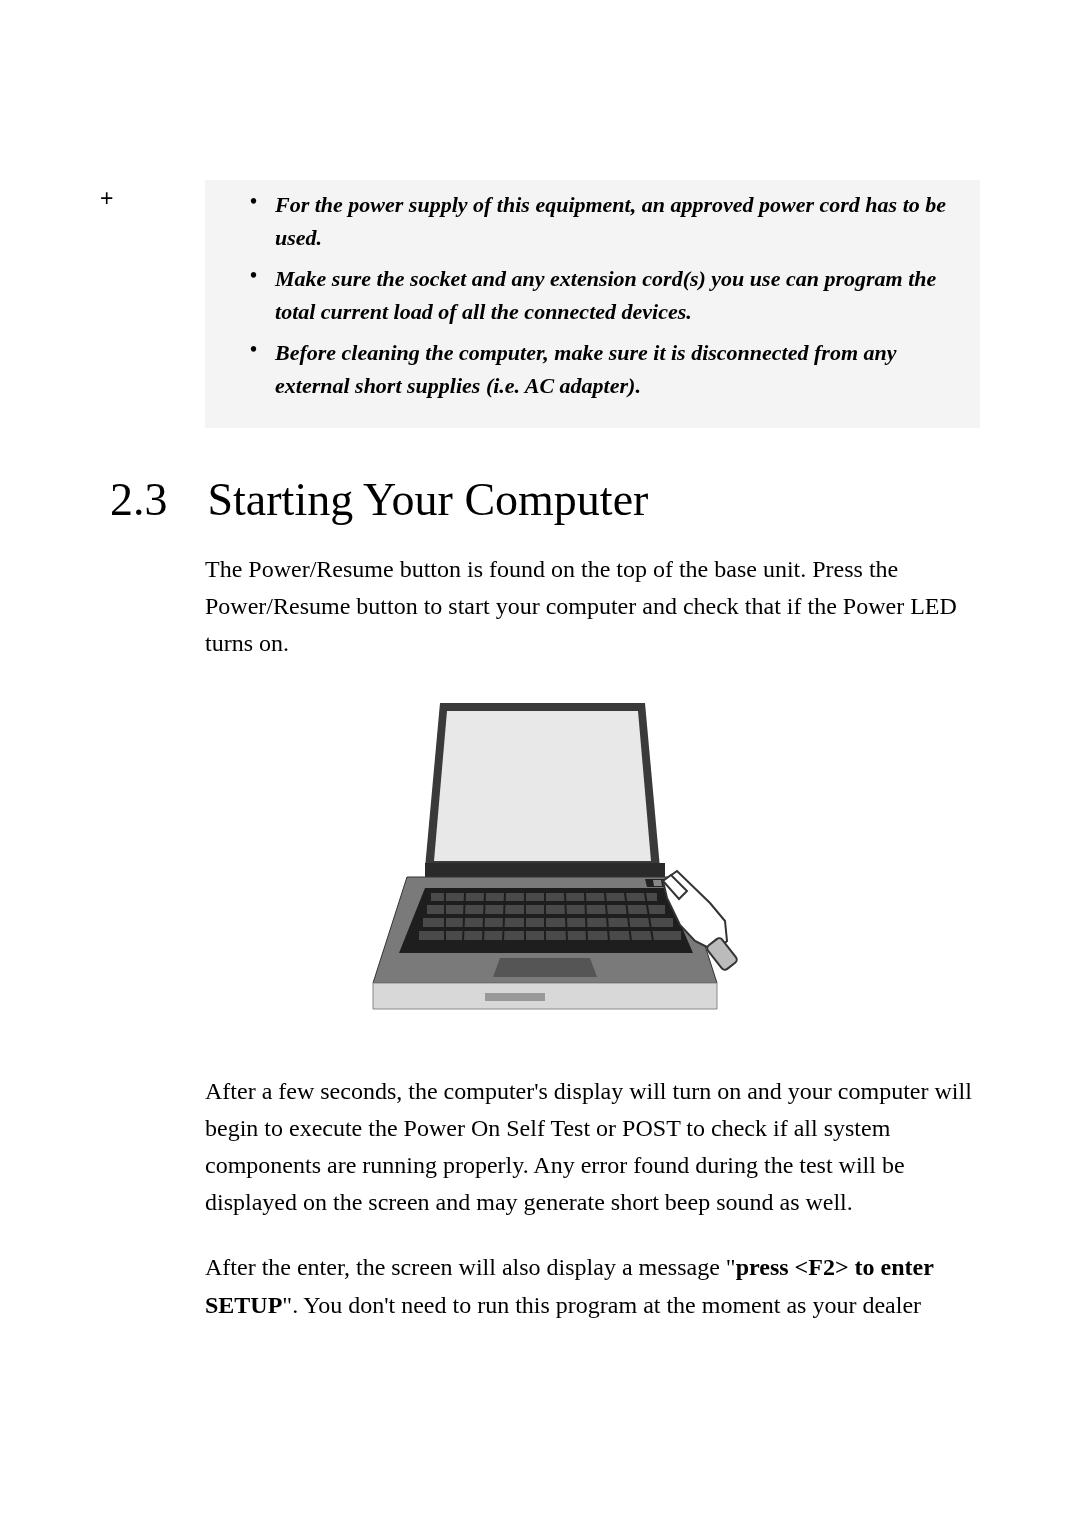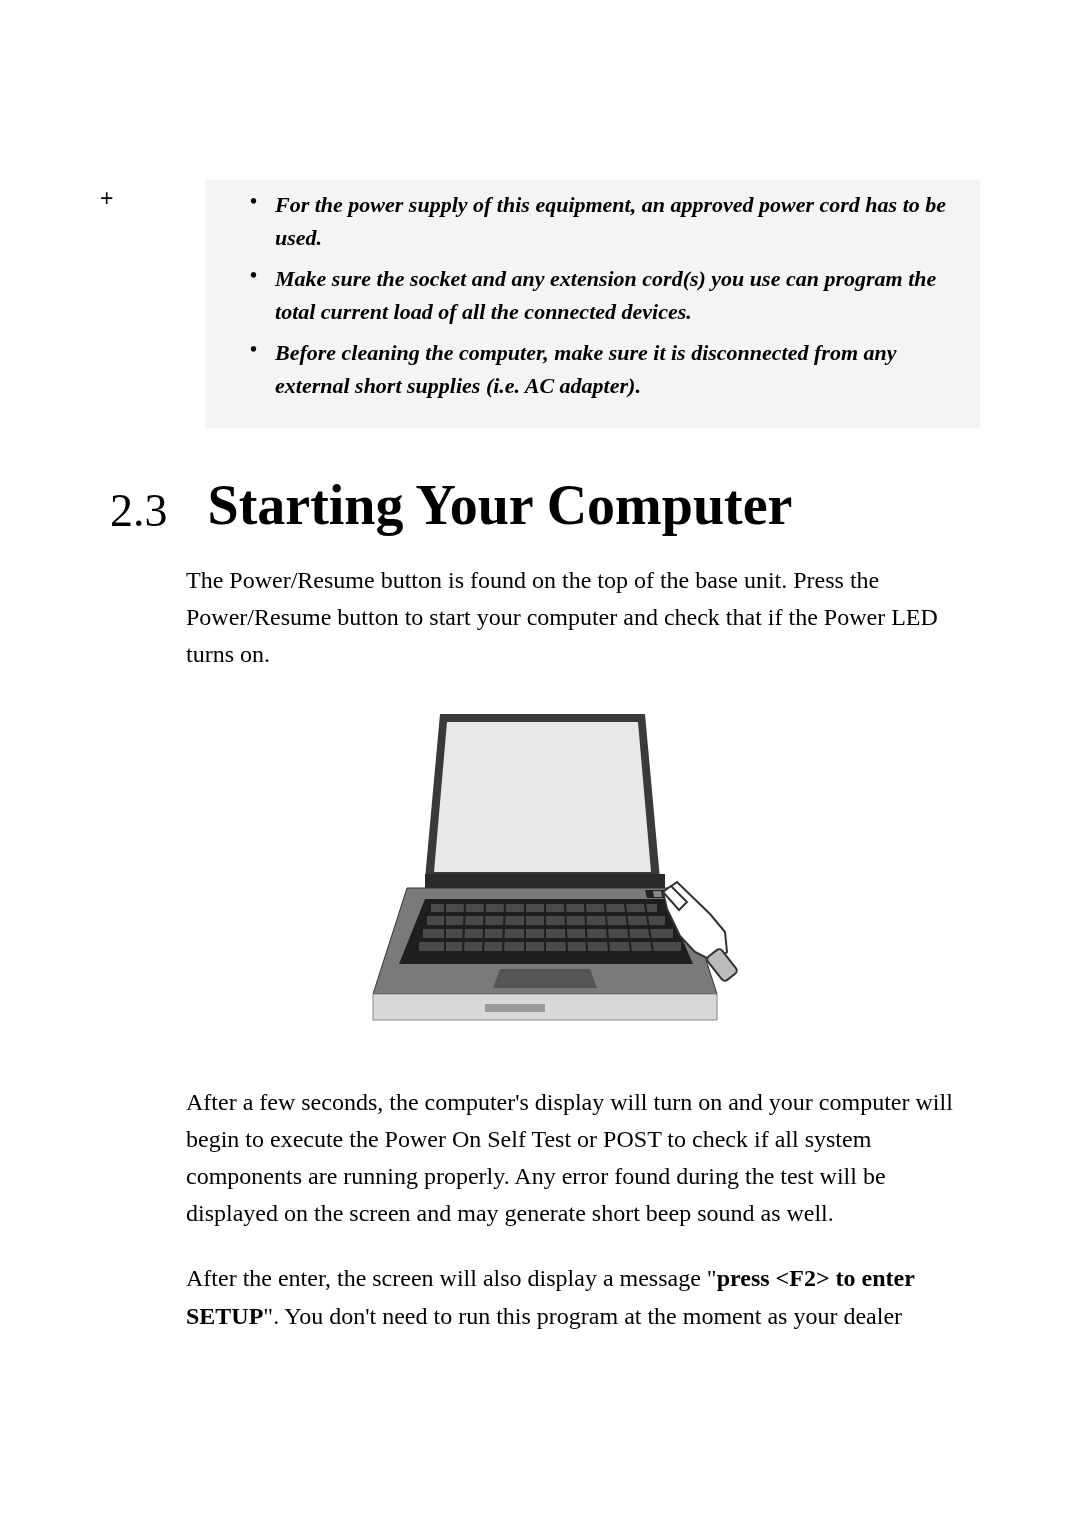--- a/index.html
+++ b/index.html
@@ -46,37 +46,37 @@
       margin-left: 25px;
       margin-top: -2px;
     }
     .bullet-text {
       flex: 1;
       padding-left: 0;
       font-style: italic;
     }
     .section-row {
       display: flex;
-      align-items: flex-end;
+      align-items: flex-start;
       margin-top: 45px;
       margin-bottom: 25px;
     }
     .section-number {
       font-size: 46px;
       font-weight: normal;
       font-family: 'Times New Roman', serif;
       margin-right: 40px;
     }
     .section-title {
-      font-size: 56px;
-      font-weight: bold;
+      font-size: 46px;
+      font-weight: normal;
       font-family: 'Times New Roman', serif;
     }
     .body-text {
-      margin-left: 76px;
+      margin-left: 95px;
       font-size: 24px;
       line-height: 1.55;
       font-family: Georgia, 'Times New Roman', serif;
       margin-bottom: 28px;
     }
     .illustration {
       display: flex;
       justify-content: center;
       margin: 30px 0 40px 0;
     }

